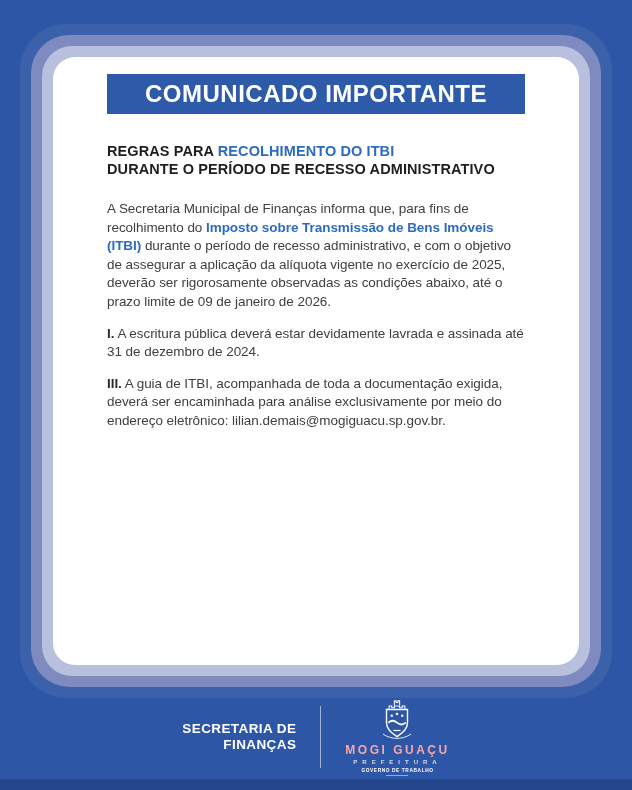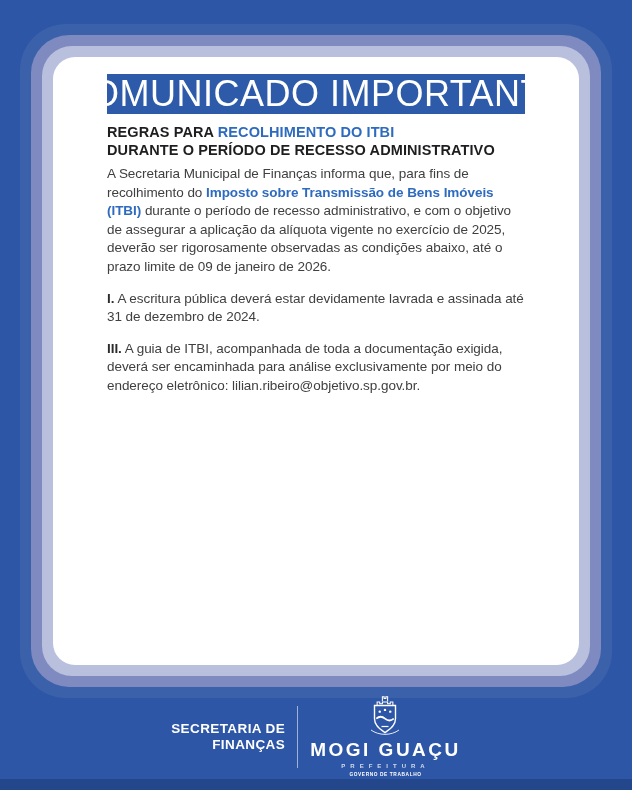--- a/index.html
+++ b/index.html
@@ -39,56 +39,56 @@
 
   .banner {
     background: #2d5aa9;
     height: 40px;
     display: flex;
     align-items: center;
     justify-content: center;
   }
   .banner h1 {
     color: #ffffff;
-    font-size: 36px;
-    font-weight: normal;
+    font-size: 24px;
+    font-weight: bold;
     letter-spacing: 0.5px;
     white-space: nowrap;
   }
 
   .heading {
-    margin-top: 9px;
+    margin-top: 28px;
     font-size: 14.5px;
     font-weight: bold;
     line-height: 18px;
     color: #1e1e20;
     letter-spacing: 0.1px;
   }
   .heading .hl { color: #2e6bbf; }
 
-  .body-copy { margin-top: 6px; }
+  .body-copy { margin-top: 22px; }
   .body-copy p {
     font-size: 13.5px;
     line-height: 18.6px;
     color: #404040;
     margin-bottom: 13px;
     letter-spacing: -0.05px;
   }
   .body-copy .hl-bold { color: #2e6bbf; font-weight: bold; }
   .body-copy .numeral { font-weight: bold; color: #2b2b2b; }
 
   
   .footer {
     position: absolute;
     left: 0; right: 0; bottom: 11px;
     height: 84px;
     display: flex;
     align-items: center;
     justify-content: center;
-    gap: 12px;
+    gap: 24px;
   }
   .dept {
     text-align: right;
     color: #ffffff;
     font-weight: bold;
     font-size: 13.5px;
     line-height: 16.5px;
     letter-spacing: 0.4px;
   }
   .footer-divider {
@@ -96,23 +96,23 @@
     height: 62px;
     background: rgba(255,255,255,0.55);
   }
   .logo-block {
     display: flex;
     flex-direction: column;
     align-items: center;
   }
   .crest { width: 36px; height: 42px; margin-bottom: 2px; }
   .city-name {
-    color: #ffffff;
-    font-weight: bold;
-    font-size: 19px;
+    color: #fca5a5;
+    font-weight: bold;
+    font-size: 12px;
     letter-spacing: 2.5px;
     white-space: nowrap;
   }
   .entity-name {
     color: rgba(255,255,255,0.78);
     font-size: 6px;
     font-weight: bold;
     letter-spacing: 5px;
     margin-top: 2px;
     white-space: nowrap;
@@ -156,21 +156,21 @@
           <span>DURANTE O PERÍODO DE RECESSO ADMINISTRATIVO</span>
         </h2>
 
         <div class="body-copy">
           <p><span>A Secretaria Municipal de Finanças informa que, para fins de recolhimento do </span><span class="hl-bold">Imposto sobre Transmissão de Bens Imóveis (ITBI)</span><span> durante o período de recesso administrativo, e com o objetivo de assegurar a aplicação da alíquota vigente no exercício de 2025, deverão ser rigorosamente observadas as condições abaixo, até o prazo limite de 09 de janeiro de 2026.</span></p>
 
 
           <p><span class="numeral">I.</span> <span>A escritura pública deverá estar devidamente lavrada e assinada até 31 de dezembro de 2024.</span></p>
 
 
-          <p><span class="numeral">III.</span> <span>A guia de ITBI, acompanhada de toda a documentação exigida, deverá ser encaminhada para análise exclusivamente por meio do endereço eletrônico: </span><span>lilian.ribeiro@objetivo.sp.gov.br</span><span>.</span></p>
+          <p><span class="numeral">III.</span> <span>A guia de ITBI, acompanhada de toda a documentação exigida, deverá ser encaminhada para análise exclusivamente por meio do endereço eletrônico: </span><span>lilian.demais@mogiguacu.sp.gov.br</span><span>.</span></p>
 
         </div>
 
       </div>
     </div>
   </div>
 </div>
 
 <div class="footer">
   <div class="dept">

